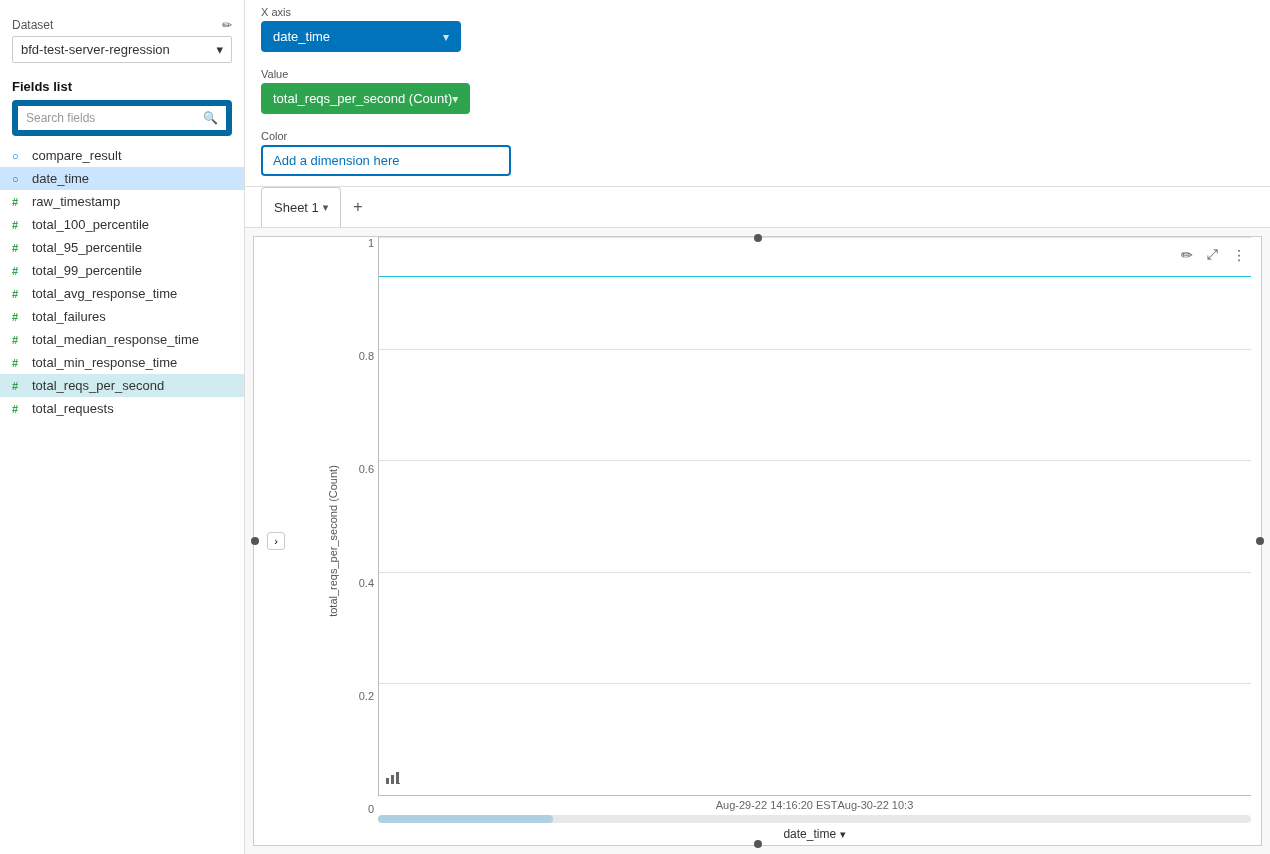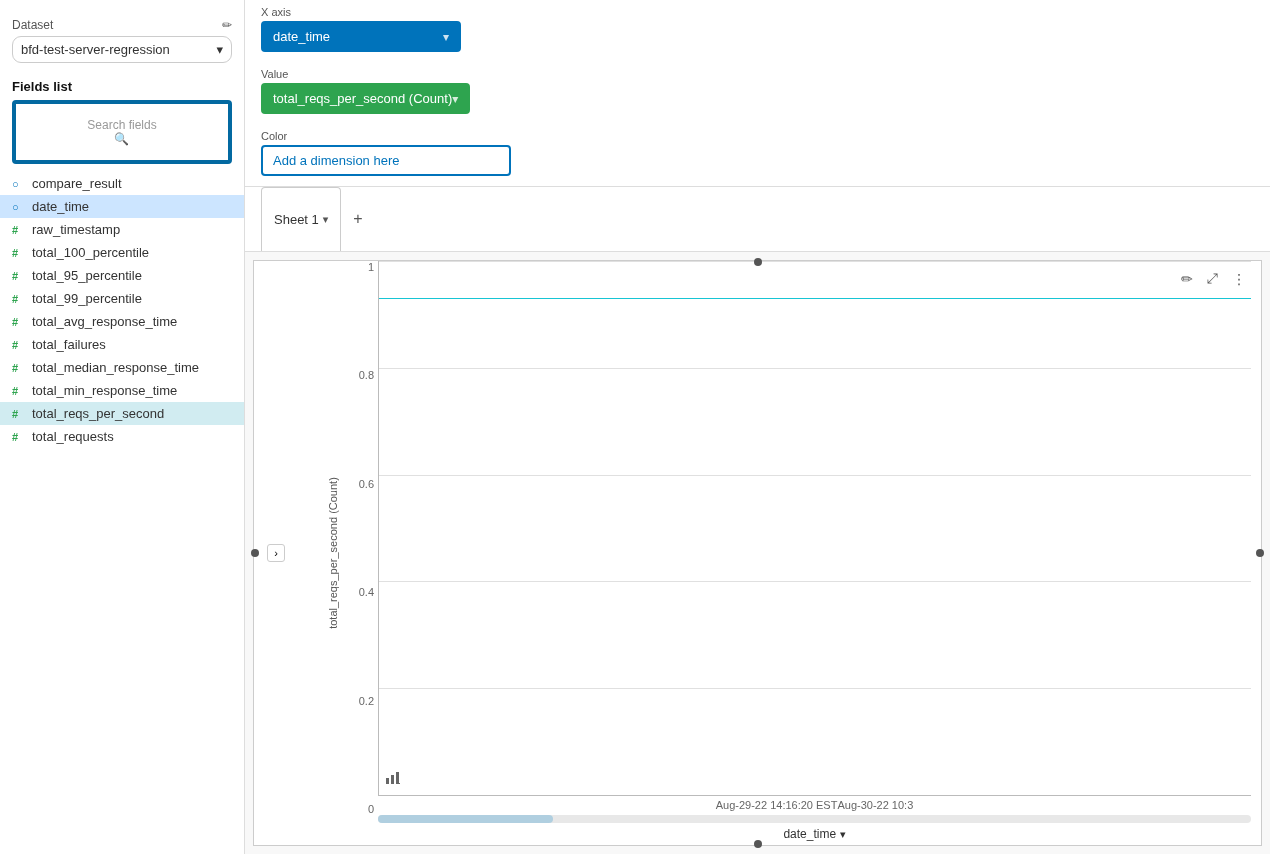--- a/index.html
+++ b/index.html
@@ -5,24 +5,24 @@
     * { box-sizing: border-box; margin: 0; padding: 0; }
     body { font-family: -apple-system, BlinkMacSystemFont, 'Segoe UI', Arial, sans-serif; font-size: 13px; background: #f0f0f0; color: #333; display: flex; flex-direction: column; height: 854px; width: 1270px; overflow: hidden; }
 
     
     .top-bar { display: flex; gap: 0; height: 100%; }
 
     
     .sidebar { width: 245px; min-width: 245px; background: #fff; border-right: 1px solid #ddd; display: flex; flex-direction: column; padding: 10px 0; }
     .dataset-section { padding: 8px 12px 6px 12px; }
     .dataset-label { font-size: 12px; color: #555; margin-bottom: 4px; display: flex; align-items: center; justify-content: space-between; }
-    .dataset-dropdown { width: 100%; border: 1px solid #ccc; border-radius: 9px; padding: 5px 8px; background: #fff; display: flex; align-items: flex-start; justify-content: space-between; cursor: pointer; font-size: 13px; }
+    .dataset-dropdown { width: 100%; border: 1px solid #ccc; border-radius: 2px; padding: 5px 8px; background: #fff; display: flex; align-items: flex-start; justify-content: space-between; cursor: pointer; font-size: 13px; }
     .fields-list-label { font-size: 13px; font-weight: 600; padding: 10px 12px 6px 12px; color: #111; }
     .search-fields-container { padding: 0 12px 8px 12px; }
-    .search-fields-input { width: 100%; border: 4px solid #0369a1; border-radius: 4px; padding: 14px 8px; font-size: 13px; display: flex; align-items: center; justify-content: space-between; background: #fff; cursor: text; flex-direction: column; }
+    .search-fields-input { width: 100%; border: 6px solid #0369a1; border-radius: 4px; padding: 5px 8px; font-size: 13px; display: flex; align-items: center; justify-content: space-between; background: #fff; cursor: text; }
     .search-fields-input span { color: #999; font-size: 12px; }
     .field-item { display: flex; align-items: center; padding: 4px 12px; cursor: pointer; font-size: 13px; gap: 6px; }
     .field-item.selected { background: #d1ecf1; }
     .field-item.active { background: #cce5ff; }
     .field-icon { font-size: 11px; font-weight: bold; color: #0073bb; min-width: 14px; }
     .field-icon.circle { color: #0073bb; }
     .field-icon.hash { color: #2ea44f; }
 
     
     .main-content { flex: 1; display: flex; flex-direction: column; background: #f8f8f8; }
@@ -32,21 +32,21 @@
     .well-box { border: 2px solid; border-radius: 4px; padding: 6px 10px; display: flex; align-items: center; justify-content: space-between; cursor: pointer; min-width: 200px; }
     .well-box.blue { border-color: #0073bb; background: #0073bb; color: #fff; }
     .well-box.green { border-color: #2ea44f; background: #2ea44f; color: #fff; }
     .well-box.color-empty { border-color: #0073bb; background: #fff; color: #0073bb; }
     .well-box.color-empty .well-value { color: #0073bb; font-size: 13px; }
     .well-value { font-size: 13px; font-weight: 500; }
     .well-chevron { font-size: 12px; opacity: 0.8; }
 
     
     .sheet-tabs { display: flex; align-items: center; background: #fff; border-bottom: 1px solid #ddd; padding: 0 16px; gap: 4px; }
-    .sheet-tab { display: flex; align-items: center; gap: 4px; padding: 24px 12px; border: 1px solid #ccc; border-bottom: none; border-radius: 4px 4px 0 0; background: #e8e8e8; font-size: 13px; cursor: pointer; }
+    .sheet-tab { display: flex; align-items: center; gap: 4px; padding: 12px 12px; border: 1px solid #ccc; border-bottom: none; border-radius: 4px 4px 0 0; background: #e8e8e8; font-size: 13px; cursor: pointer; }
     .sheet-tab.active { background: #fff; border-color: #ccc; }
     .sheet-tab-chevron { font-size: 11px; color: #555; }
     .add-sheet-btn { padding: 4px 8px; cursor: pointer; font-size: 16px; color: #555; border: none; background: none; }
 
     
     .chart-area { flex: 1; padding: 8px; position: relative; overflow: hidden; }
     .chart-container { background: #fff; border: 1px solid #ccc; position: relative; width: 100%; height: 100%; display: flex; flex-direction: column; }
 
     
     .resize-handle-top { position: absolute; top: -3px; left: 50%; transform: translateX(-50%); width: 8px; height: 8px; background: #555; border-radius: 50%; cursor: ns-resize; z-index: 10; }

